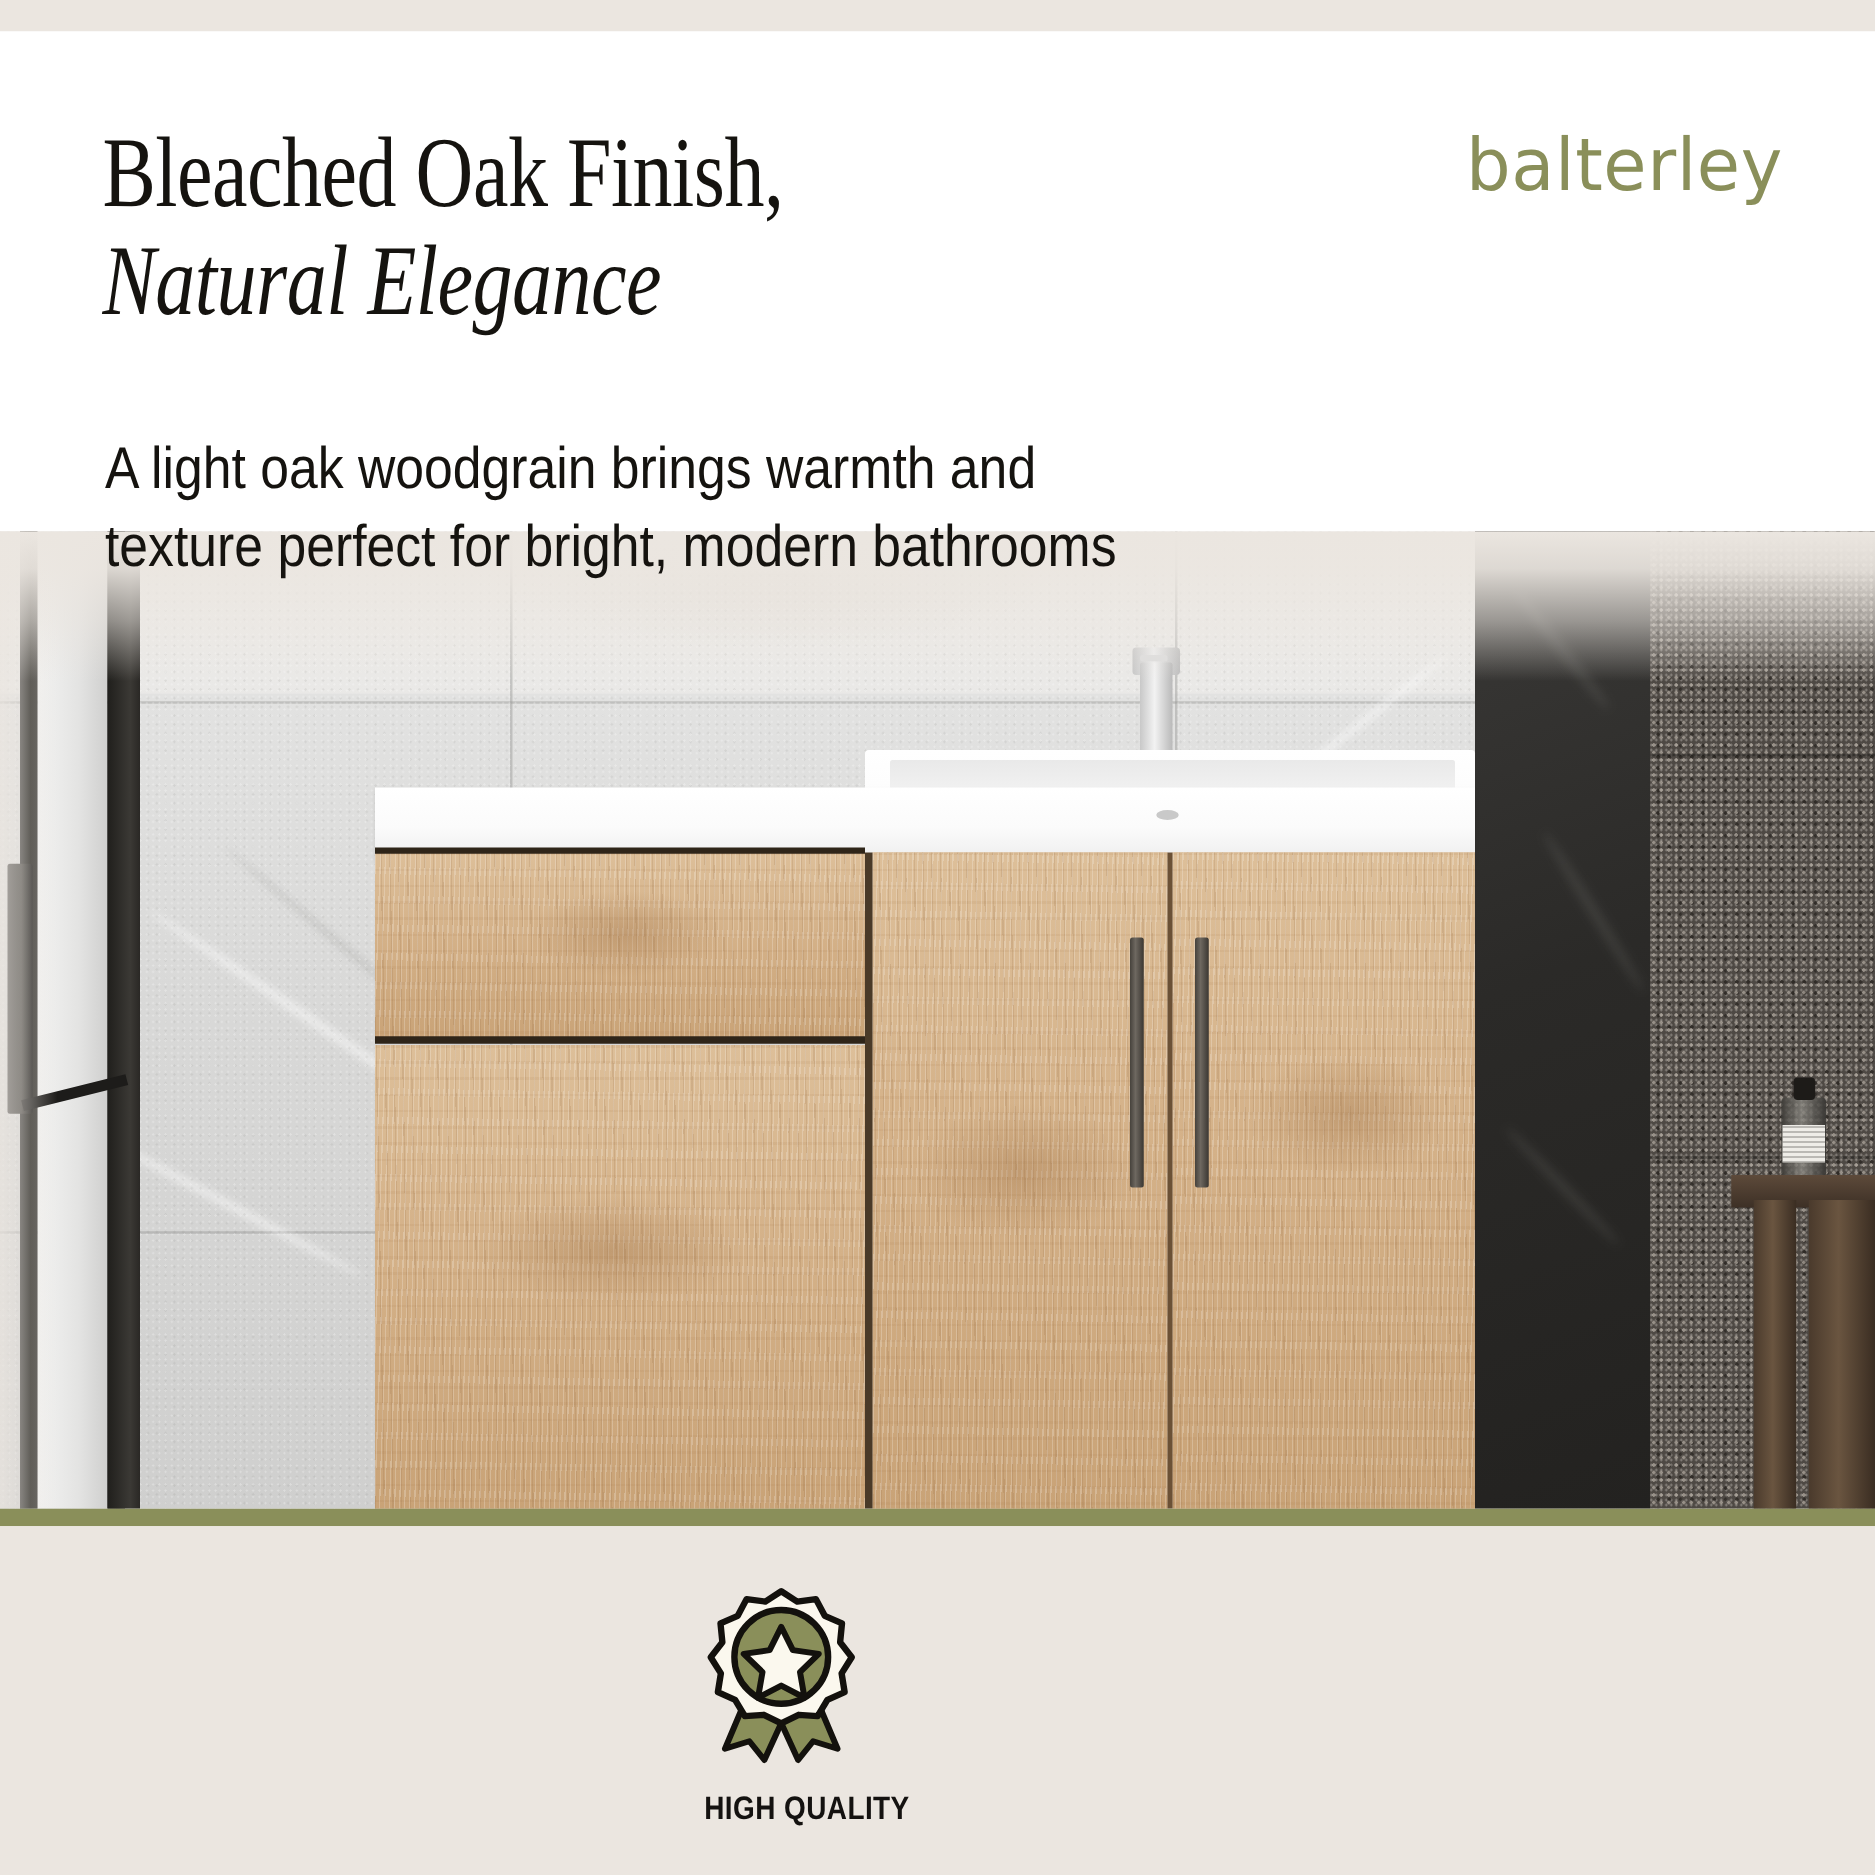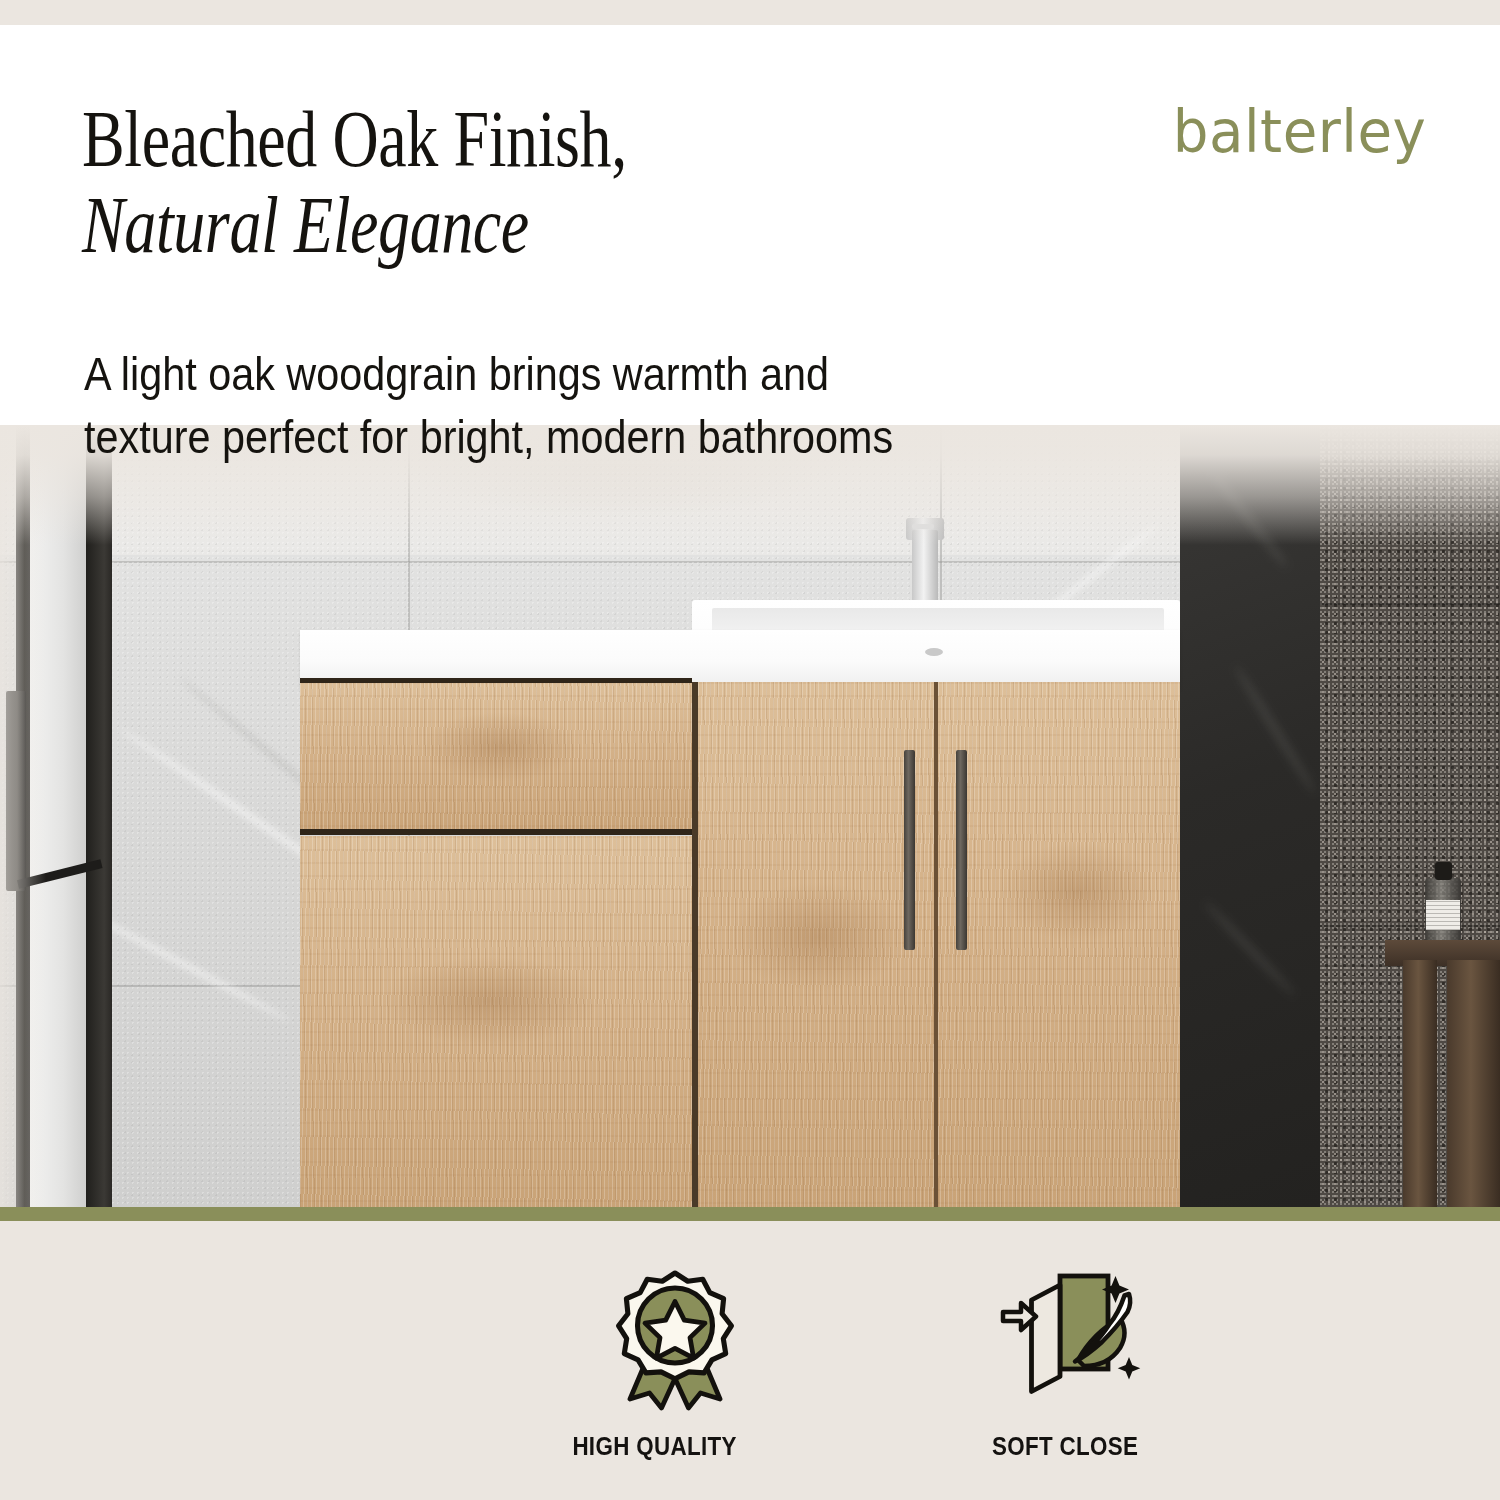--- a/index.html
+++ b/index.html
@@ -190,21 +190,21 @@
   
   .divider{position:absolute;left:0;top:1182px;width:1500px;height:14px;background:#8A8F5A;}
 
   
   .features{
     position:absolute;left:0;top:1196px;width:1500px;height:304px;
     background:#EBE6E0;
     display:flex;align-items:flex-start;justify-content:center;
     padding-top:46px;box-sizing:border-box;
   }
-  .feature{width:400px;display:flex;flex-direction:column;align-items:flex-end;}
+  .feature{width:400px;display:flex;flex-direction:column;align-items:flex-start;}
   .feature .ico{width:150px;height:150px;display:block;}
   .feature .cap{
     margin-top:14px;
     font-family:"Liberation Sans",sans-serif;
     font-weight:700;font-size:26px;letter-spacing:.4px;
     color:#141210;white-space:nowrap;
     transform:scaleX(.86);
   }
 </style>
 </head>
@@ -315,28 +315,16 @@
       <svg class="ico" viewBox="0 0 100 100">
         <path d="M31 62 L20 88 L33 84 L41 94 L52 70 Z" fill="#8A8F5A" stroke="#13110D" stroke-width="3.2" stroke-linejoin="round"></path>
         <path d="M69 62 L80 88 L67 84 L59 94 L48 70 Z" fill="#8A8F5A" stroke="#13110D" stroke-width="3.2" stroke-linejoin="round"></path>
         <path d="M50 4 L58.5 9.5 L68.5 8.2 L73.2 17.1 L82.4 21.1 L81.4 31.2 L87.6 39.2 L82.2 47.8 L83.8 57.8 L74.6 61.9 L69.4 70.6 L59.3 69.9 L50 74.5 L40.7 69.9 L30.6 70.6 L25.4 61.9 L16.2 57.8 L17.8 47.8 L12.4 39.2 L18.6 31.2 L17.6 21.1 L26.8 17.1 L31.5 8.2 L41.5 9.5 Z" fill="#FBF8EE" stroke="#13110D" stroke-width="3.4" stroke-linejoin="round"></path>
         <circle cx="50" cy="39" r="25" fill="#8A8F5A" stroke="#13110D" stroke-width="3.4"></circle>
         <path d="M50 23 L56.2 35.4 L70 37.4 L60 47.1 L62.4 60.8 L50 54.3 L37.6 60.8 L40 47.1 L30 37.4 L43.8 35.4 Z" fill="#FBF8EE" stroke="#13110D" stroke-width="3.2" stroke-linejoin="round"></path>
       </svg>
       <div class="cap">HIGH QUALITY</div>
     </div>
 
-    <div class="feature">
-      <svg class="ico" viewBox="0 0 100 100">
-        <rect x="40" y="6" width="32" height="62" fill="#8A8F5A" stroke="#13110D" stroke-width="3.2"></rect>
-        <path d="M40 12 L21 22 L21 83 L40 73 Z" fill="#EDE8E0" stroke="#13110D" stroke-width="3.2" stroke-linejoin="round"></path>
-        <path d="M2 30 L14 30 L14 24 L24 33 L14 42 L14 36 L2 36 Z" fill="#EDE8E0" stroke="#13110D" stroke-width="3" stroke-linejoin="round"></path>
-        <path d="M52 62 Q62 44 80 34 Q86 44 80 54 Q72 66 56 66 Z" fill="#8A8F5A" stroke="#13110D" stroke-width="3" stroke-linejoin="round"></path>
-        <path d="M83 19 Q79 31 73 38 Q68 46 60 54 Q54 60 50 63 Q58 59 68 50 Q78 40 85 30 Q88 24 86 18 Z" fill="#FFFFFF" stroke="#13110D" stroke-width="3" stroke-linejoin="round"></path>
-        <path d="M77 6 L79.6 12.4 L86 15 L79.6 17.6 L77 24 L74.4 17.6 L68 15 L74.4 12.4 Z" fill="#13110D"></path>
-        <path d="M86 60 L88.2 65.3 L93.5 67.5 L88.2 69.7 L86 75 L83.8 69.7 L78.5 67.5 L83.8 65.3 Z" fill="#13110D"></path>
-      </svg>
-      <div class="cap">SOFT CLOSE</div>
-    </div>
 
 
   </div>
 </div>
 
 </body></html>

